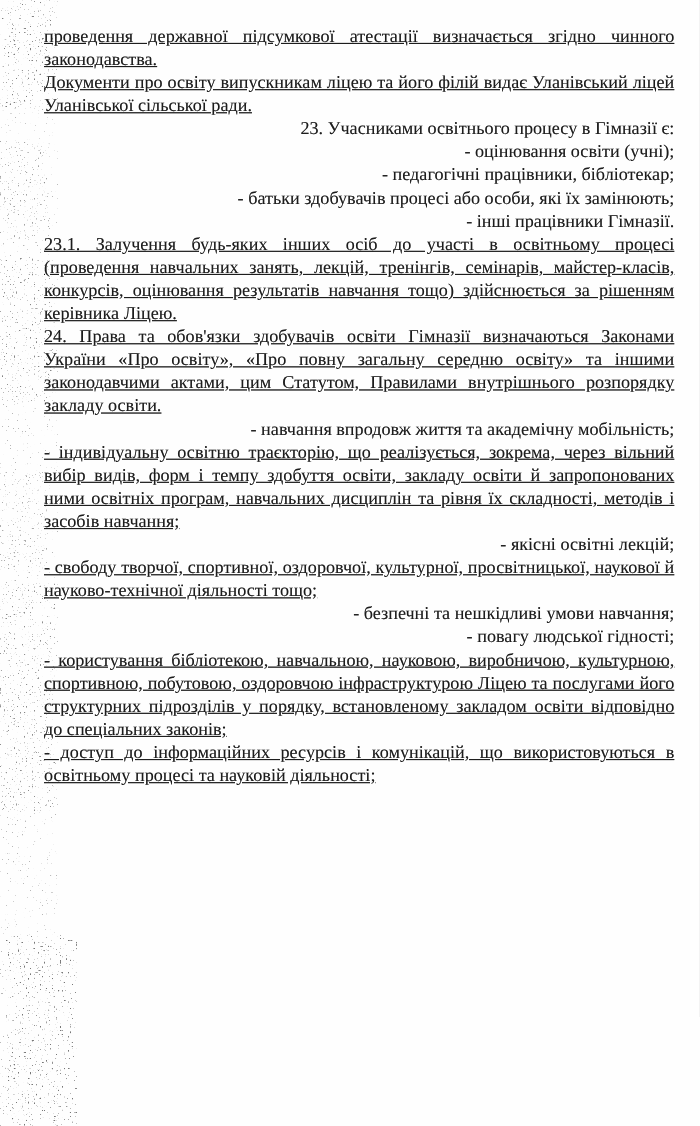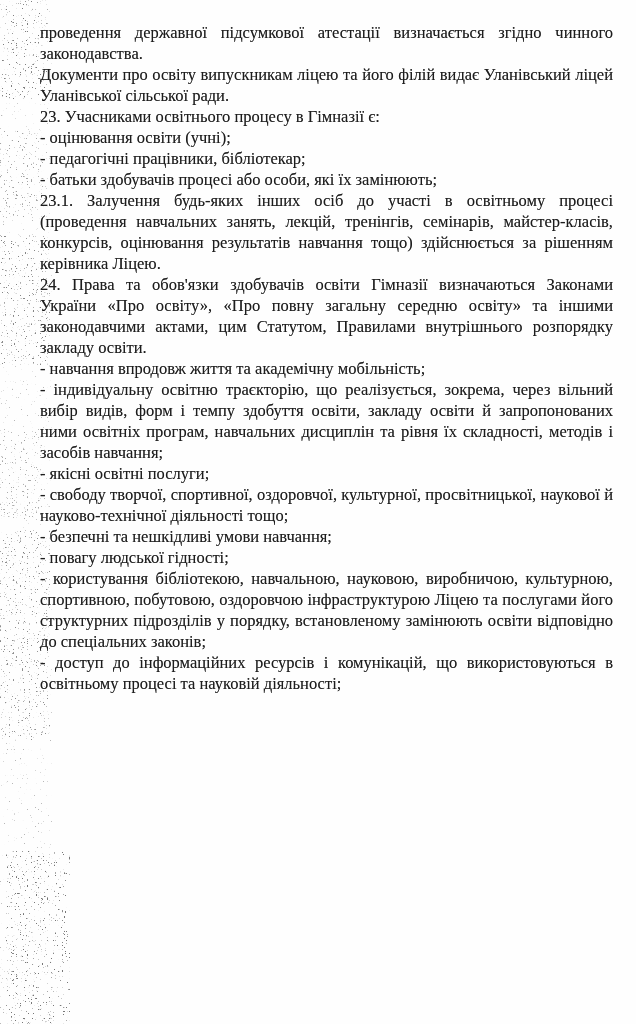--- a/index.html
+++ b/index.html
@@ -21,22 +21,22 @@
     left: 40px;
     top: 22px;
     width: 573px;
     font-size: 16.5px;
     line-height: 21px;
     color: #1d1d1d;
     text-shadow: 0 0 0.5px rgba(20,20,20,0.45);
     filter: blur(0.18px);
   }
   .doc p { margin: 0; padding: 0; }
-  .j   { text-align: justify; }
-  .li  { text-align: left; }
+  .j   { text-align: justify; text-decoration: underline; }
+  .li  { text-align: right; }
   .gap { margin-top: 13px; }
 </style>
 </head>
 <body>
 
 <div class="page">
 
   <svg class="noise-svg" width="80" height="1024" aria-hidden="true">
     <defs>
       <filter id="sparse" x="0" y="0" width="100%" height="100%">
@@ -57,25 +57,26 @@
     <rect x="6" y="850" width="64" height="174" filter="url(#dense)" opacity="0.9"></rect>
   </svg>
 
   <div class="doc">
     <p class="j">проведення державної підсумкової атестації визначається згідно чинного законодавства.</p>
     <p class="j">Документи про освіту випускникам ліцею та його філій  видає  Уланівський ліцей Уланівської сільської ради.</p>
     <p class="li gap">23. Учасниками освітнього процесу в Гімназії є:</p>
     <p class="li">- оцінювання освіти (учні);</p>
     <p class="li">- педагогічні працівники,  бібліотекар;</p>
     <p class="li">- батьки здобувачів процесі або особи, які їх замінюють;</p>
+    <p class="li">- інші працівники Гімназії.</p>
     <p class="j gap">23.1. Залучення будь-яких інших осіб до участі в освітньому процесі (проведення навчальних занять, лекцій, тренінгів, семінарів, майстер-класів, конкурсів, оцінювання результатів навчання тощо) здійснюється за рішенням керівника Ліцею.</p>
     <p class="j gap">24. Права та обов'язки здобувачів освіти Гімназії визначаються Законами України «Про освіту», «Про повну загальну середню освіту» та іншими законодавчими актами, цим Статутом, Правилами внутрішнього розпорядку закладу освіти.</p>
     <p class="li">- навчання впродовж життя та академічну мобільність;</p>
     <p class="j">- індивідуальну освітню траєкторію, що реалізується, зокрема, через вільний вибір видів, форм і темпу здобуття освіти, закладу освіти й запропонованих ними освітніх програм, навчальних дисциплін та рівня їх складності, методів і засобів навчання;</p>
-    <p class="li">- якісні освітні послуги;</p>
+    <p class="li">- якісні освітні лекцій;</p>
     <p class="j">- свободу творчої, спортивної, оздоровчої, культурної, просвітницької, наукової й науково-технічної діяльності тощо;</p>
     <p class="li">- безпечні та нешкідливі умови навчання;</p>
     <p class="li">- повагу людської гідності;</p>
-    <p class="j">- користування бібліотекою, навчальною, науковою, виробничою, культурною, спортивною, побутовою, оздоровчою інфраструктурою Ліцею та послугами його структурних підрозділів у порядку, встановленому замінюють освіти відповідно до спеціальних законів;</p>
+    <p class="j">- користування бібліотекою, навчальною, науковою, виробничою, культурною, спортивною, побутовою, оздоровчою інфраструктурою Ліцею та послугами його структурних підрозділів у порядку, встановленому закладом освіти відповідно до спеціальних законів;</p>
     <p class="j">- доступ до інформаційних ресурсів і комунікацій, що використовуються в освітньому процесі та науковій діяльності;</p>
   </div>
 
 </div>
 
 </body></html>

